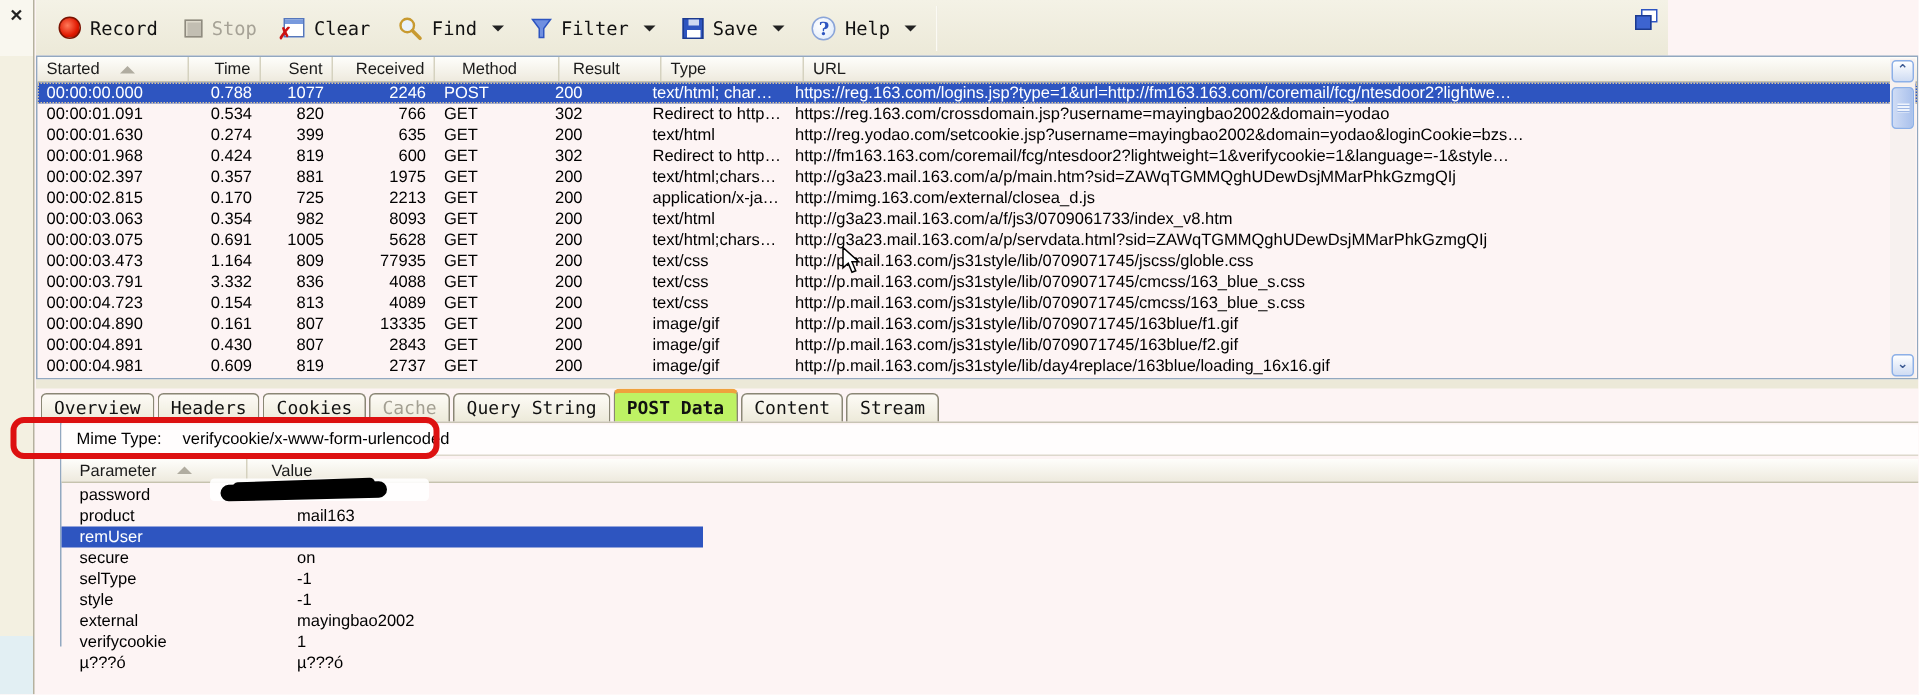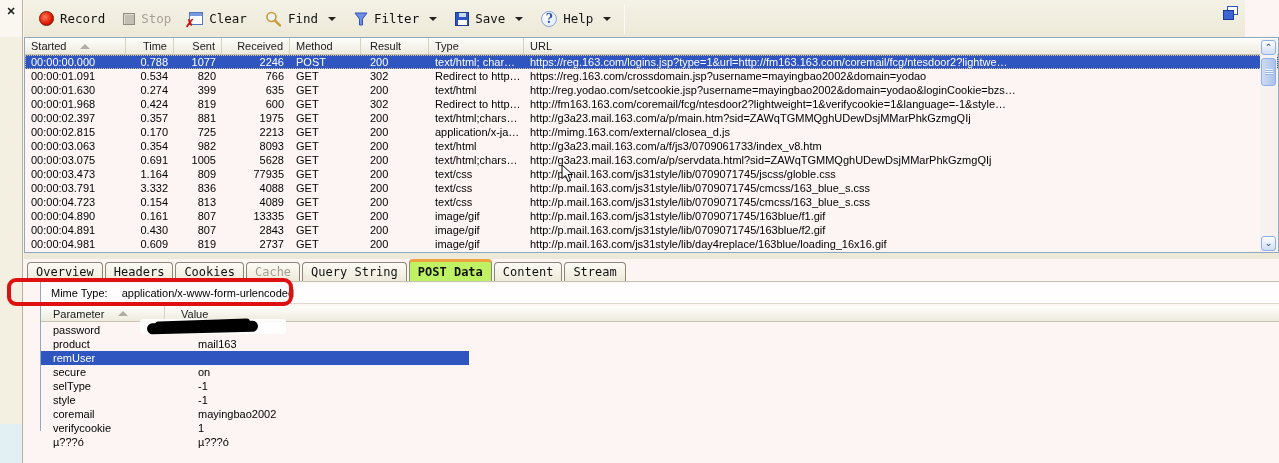--- a/index.html
+++ b/index.html
@@ -7,21 +7,21 @@
   #root { position:relative; width:1279px; height:463px; background:#fdf4f4; overflow:hidden; }
 
   
   .left-strip { position:absolute; left:0; top:0; width:23px; height:463px;
     background:linear-gradient(#f9f7ef 0 37px, #f3f0e1 37px 424px, #e2eff3 424px 100%);
     border-right:1px solid #b5b19e; }
   .close-btn { position:absolute; left:4px; top:4px; width:14px; height:14px;
     font:bold 11px/14px "Liberation Sans",sans-serif; color:#222; text-align:center; cursor:default; }
 
   
-  .toolbar { position:absolute; left:24px; top:0; width:1221px; height:37px;
+  .toolbar { position:absolute; left:24px; top:0; width:1088px; height:37px;
     background:linear-gradient(#f4f2e6,#ece9d8); display:flex; align-items:center; padding-left:6px; }
   .tb-btn { display:flex; align-items:center; gap:6px; height:28px; padding:0 9px;
     font:12.5px "DejaVu Sans Mono", monospace; color:#111; }
   .tb-btn.disabled { color:#a6a296; }
   .tb-drop { width:0; height:0; border-left:4px solid transparent; border-right:4px solid transparent;
     border-top:4px solid #222; margin-left:4px; }
   .tb-sep { width:1px; height:30px; background:#d8d4c2; border-right:1px solid #fbfaf4; margin:0 4px; }
   .icon { display:inline-block; position:relative; }
   .ic-record { width:15px; height:15px; border-radius:50%;
     background:radial-gradient(circle at 5px 5px, #ff7a5a, #e01800 60%, #8d0f00); border:1px solid #7a1200; }
@@ -57,21 +57,21 @@
   .c-started { width:101px; }
   .c-time { width:48px; text-align:right; }
   .c-sent { width:48px; text-align:right; }
   .c-received { width:68px; text-align:right; }
   .c-method { width:71px; }
   .c-result { width:68px; padding-left:9px; }
   .c-type { width:95px; }
   .c-url { flex:1 1 auto; width:auto; }
   .h-started { width:101px; } .h-time { width:48px; justify-content:flex-end; }
   .h-sent { width:48px; justify-content:flex-end; } .h-received { width:68px; justify-content:flex-end; }
-  .h-method { width:71px; } .h-result { width:68px; padding-left:9px; } .h-type { width:95px; }
+  .h-method { width:71px;margin-left:12px; } .h-result { width:68px; padding-left:9px; } .h-type { width:95px; }
   .h-url { flex:1; border-right:none; }
 
   
   .vscroll { position:absolute; right:1px; top:1px; width:17px; height:213px; background:#f7f1ef; }
   .sb-btn { position:absolute; left:1px; width:15px; height:15px; border-radius:3px;
     background:linear-gradient(#ffffff,#cfdcf3); border:1px solid #8cb0e8;
     color:#3c5a92; font:bold 9px/13px "DejaVu Sans", sans-serif; text-align:center; }
   .sb-up { top:1px; } .sb-down { bottom:1px; }
   .sb-thumb { position:absolute; left:1px; top:19px; width:15px; height:28px; border-radius:3px;
     background:linear-gradient(90deg,#cfdcf5,#aac1ec); border:1px solid #8cb0e8; }
@@ -368,21 +368,21 @@
       <div class="tab disabled"><span>Cache</span></div>
       <div class="tab"><span>Query String</span></div>
       <div class="tab active"><span>POST Data</span></div>
       <div class="tab"><span>Content</span></div>
       <div class="tab"><span>Stream</span></div>
     </div>
 
   <div class="pane">
     <div class="mime-bar">
       <span class="mime-label">Mime Type:</span>
-      <span class="mime-value">application/x-www-form-urlencoded</span>
+      <span class="mime-value">verifycookie/x-www-form-urlencoded</span>
     </div>
     <div class="param-header">
       <div class="ph-param">
         <span>Parameter</span>
         <span class="sort-asc"></span>
       </div>
       <div class="ph-value">
           <span>Value</span>
         </div>
     </div>
@@ -406,21 +406,21 @@
       </div>
         <div class="param-row">
         <span class="p-name">selType</span>
         <span class="p-value">-1</span>
       </div>
         <div class="param-row">
         <span class="p-name">style</span>
         <span class="p-value">-1</span>
       </div>
         <div class="param-row">
-        <span class="p-name">coremail</span>
+        <span class="p-name">external</span>
         <span class="p-value">mayingbao2002</span>
       </div>
         <div class="param-row">
         <span class="p-name">verifycookie</span>
         <span class="p-value">1</span>
       </div>
         <div class="param-row">
         <span class="p-name">µ???ó</span>
         <span class="p-value">µ???ó</span>
       </div>

